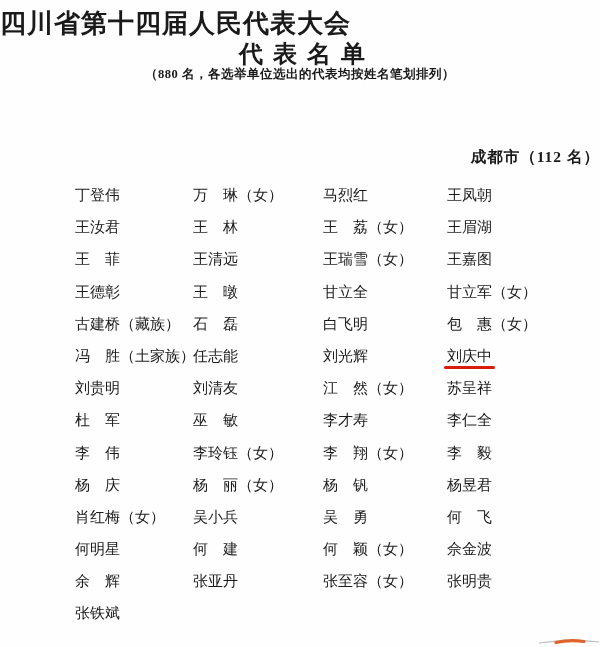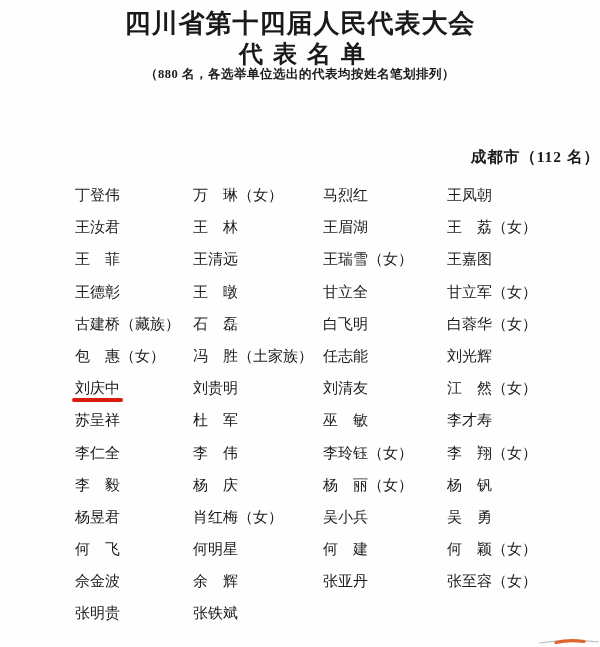--- a/index.html
+++ b/index.html
@@ -10,21 +10,20 @@
     margin: 0 auto;
     background: #fefefe;
     color: #1a1a1a;
     font-family: "Liberation Serif", "DejaVu Serif", serif;
     overflow: hidden;
   }
   .title1 {
     position: absolute;
     top: 6px; left: 0;
     width: 100%;
-    text-align: center;
     font-size: 26px;
     font-weight: 700;
     letter-spacing: 1px;
     margin: 0;
   }
   .title2 {
     position: absolute;
     top: 36px; left: 0;
     width: 100%;
     text-align: center;
@@ -89,34 +88,33 @@
   <div class="subtitle">（880 名，各选举单位选出的代表均按姓名笔划排列）</div>
   <div class="section-header">成都市（112 名）</div>
 
   <div class="name-grid" id="name-grid">
       <div class="cell"><span class="nm">丁登伟</span></div>
       <div class="cell"><span class="nm">万　琳（女）</span></div>
       <div class="cell"><span class="nm">马烈红</span></div>
       <div class="cell"><span class="nm">王凤朝</span></div>
       <div class="cell"><span class="nm">王汝君</span></div>
       <div class="cell"><span class="nm">王　林</span></div>
+      <div class="cell"><span class="nm">王　荔（女）</span></div>
       <div class="cell"><span class="nm">王眉湖</span></div>
-      <div class="cell"><span class="nm">王　荔（女）</span></div>
       <div class="cell"><span class="nm">王　菲</span></div>
       <div class="cell"><span class="nm">王清远</span></div>
       <div class="cell"><span class="nm">王瑞雪（女）</span></div>
       <div class="cell"><span class="nm">王嘉图</span></div>
       <div class="cell"><span class="nm">王德彰</span></div>
       <div class="cell"><span class="nm">王　暾</span></div>
       <div class="cell"><span class="nm">甘立全</span></div>
       <div class="cell"><span class="nm">甘立军（女）</span></div>
       <div class="cell"><span class="nm">古建桥（藏族）</span></div>
       <div class="cell"><span class="nm">石　磊</span></div>
       <div class="cell"><span class="nm">白飞明</span></div>
-      <div class="cell"><span class="nm">白蓉华（女）</span></div>
       <div class="cell"><span class="nm">包　惠（女）</span></div>
       <div class="cell"><span class="nm">冯　胜（土家族）</span></div>
       <div class="cell"><span class="nm">任志能</span></div>
       <div class="cell"><span class="nm">刘光辉</span></div>
       <div class="cell"><span class="nm hl">刘庆中</span></div>
       <div class="cell"><span class="nm">刘贵明</span></div>
       <div class="cell"><span class="nm">刘清友</span></div>
       <div class="cell"><span class="nm">江　然（女）</span></div>
       <div class="cell"><span class="nm">苏呈祥</span></div>
       <div class="cell"><span class="nm">杜　军</span></div>

